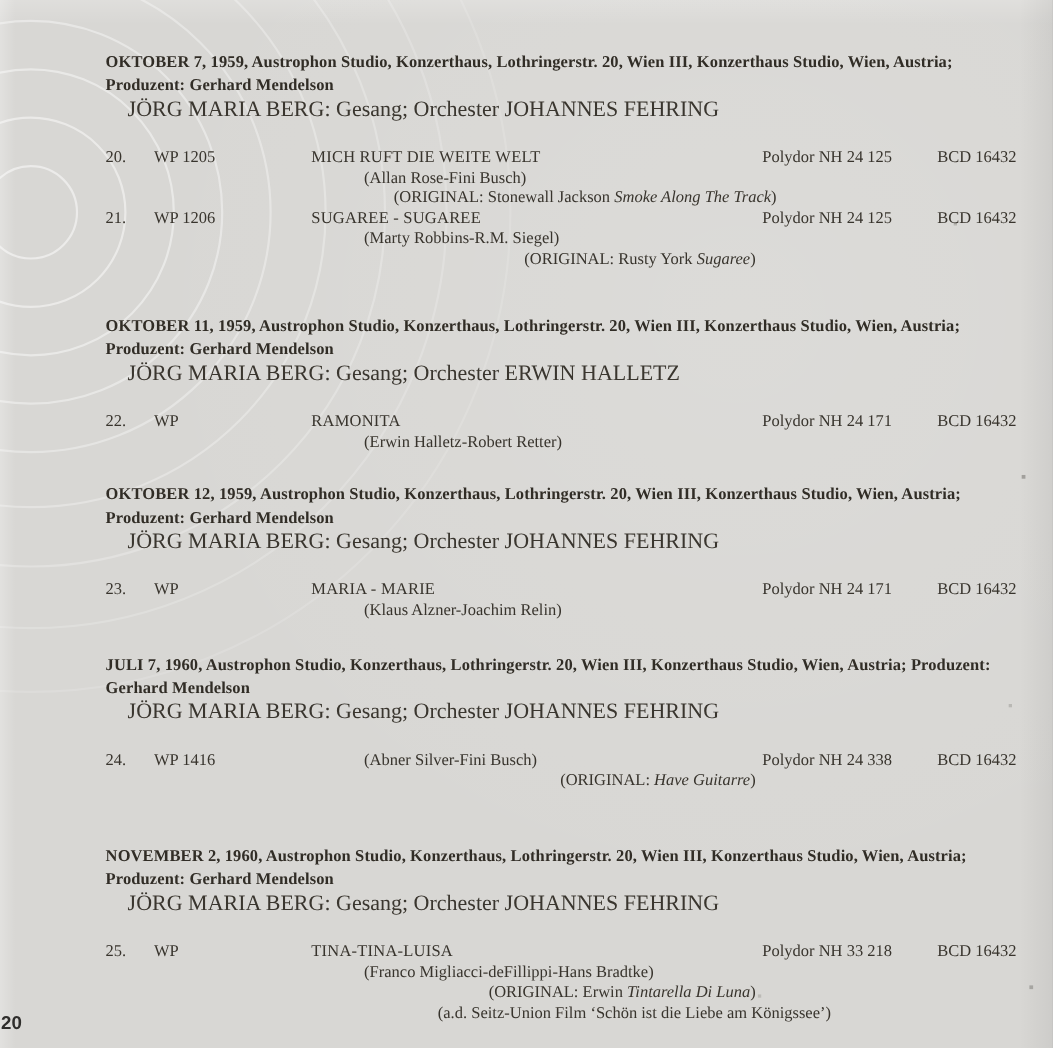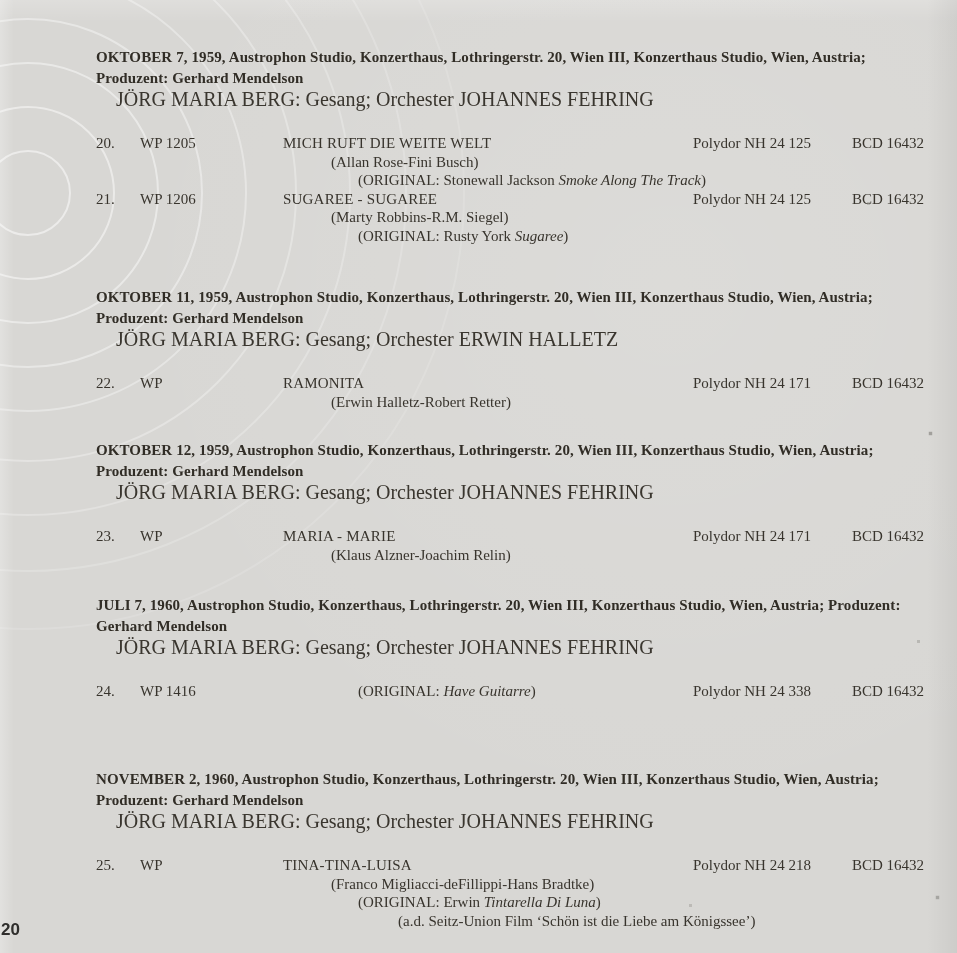--- a/index.html
+++ b/index.html
@@ -28,21 +28,21 @@
   .head .hline{display:block;white-space:nowrap;}
   .artist{font-size:20px;line-height:21px;padding-left:20px;white-space:nowrap;color:#3a362f;}
   .tracks{margin-top:24px;}
   .track{display:grid;grid-template-columns:44px 143px 410px 159px 1fr;align-items:start;
          font-size:15px;line-height:18.5px;}
   .tnum,.tmatrix,.tlabel,.tbcd{white-space:nowrap;}
   .titleblock{padding-right:6px;}
   .ttitle{letter-spacing:.2px;}
   .tline{white-space:nowrap;}
   .ind-a{padding-left:48px;}
-  .ind-b{padding-left:75px;}
+  .ind-b{padding-left:75px;text-align:right;}
   .ind-c{padding-left:115px;}
   .tline i{font-style:italic;}
   .pageno{position:absolute;left:1px;top:920px;
     font-family:"Liberation Sans","DejaVu Sans",sans-serif;
     font-weight:bold;font-size:17px;color:#2f2e2c;}
 </style>
 </head>
 <body>
 
 <div class="scan">
@@ -138,20 +138,21 @@
     <div class="head">
       <span class="hline">JULI 7, 1960, Austrophon Studio, Konzerthaus, Lothringerstr. 20, Wien III, Konzerthaus Studio, Wien, Austria; Produzent:</span>
       <span class="hline">Gerhard Mendelson</span>
     </div>
     <div class="artist">JÖRG MARIA BERG: Gesang; Orchester JOHANNES FEHRING</div>
     <div class="tracks">
       <div class="track">
         <span class="tnum">24.</span>
         <span class="tmatrix">WP 1416</span>
         <div class="titleblock">
+          <div class="tline ind-a">(Abner Silver-Fini Busch)</div>
           <div class="tline ind-b"><span>(ORIGINAL: </span><i>Have Guitarre</i><span>)</span></div>
         </div>
         <span class="tlabel">Polydor NH 24 338</span>
         <span class="tbcd">BCD 16432</span>
       </div>
     </div>
   </section>
 
   <section class="session" style="top:769px">
     <div class="head">
@@ -162,20 +163,20 @@
     <div class="tracks">
       <div class="track">
         <span class="tnum">25.</span>
         <span class="tmatrix">WP</span>
         <div class="titleblock">
           <div class="tline ttitle">TINA-TINA-LUISA</div>
           <div class="tline ind-a">(Franco Migliacci-deFillippi-Hans Bradtke)</div>
           <div class="tline ind-b"><span>(ORIGINAL: Erwin </span><i>Tintarella Di Luna</i><span>)</span></div>
           <div class="tline ind-c">(a.d. Seitz-Union Film ‘Schön ist die Liebe am Königssee’)</div>
         </div>
-        <span class="tlabel">Polydor NH 24 218</span>
+        <span class="tlabel">Polydor NH 33 218</span>
         <span class="tbcd">BCD 16432</span>
       </div>
     </div>
   </section>
 
   <div class="pageno">20</div>
 </div>
 
 </body></html>

